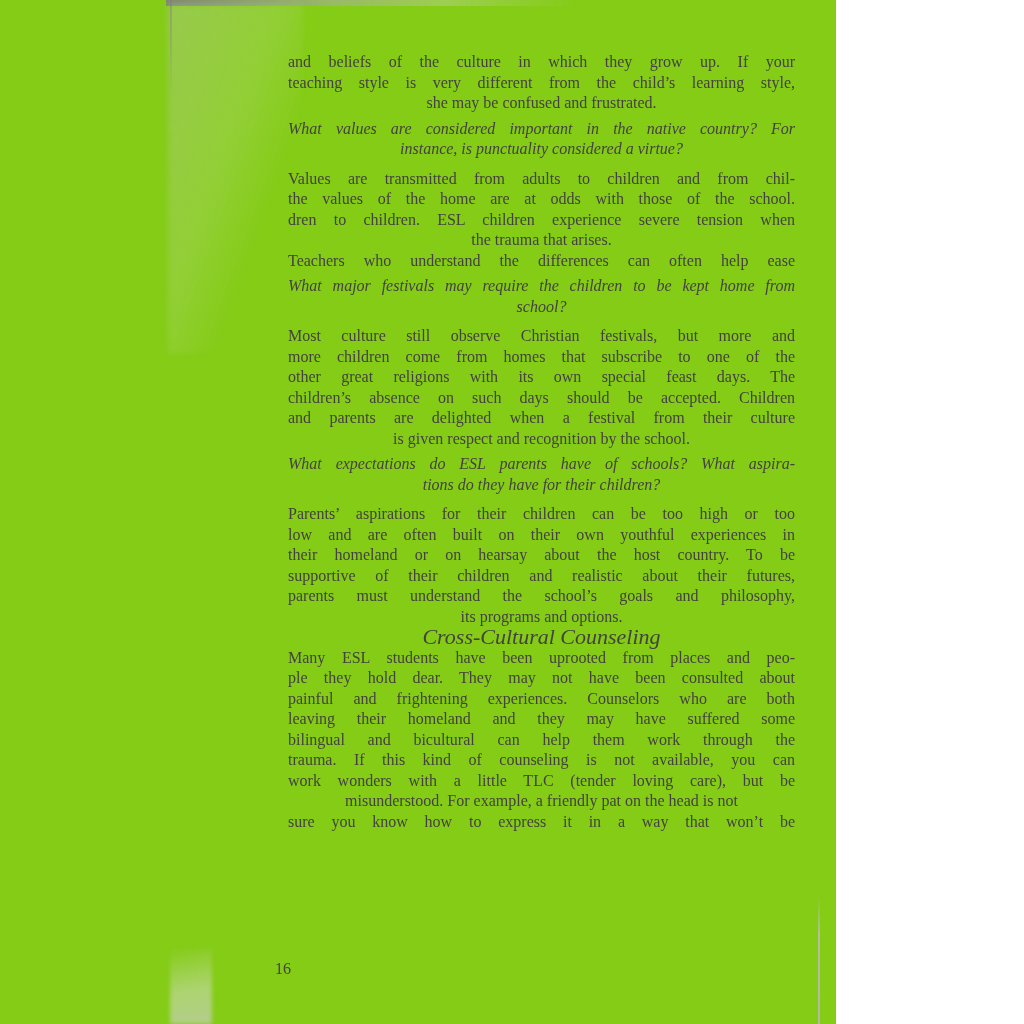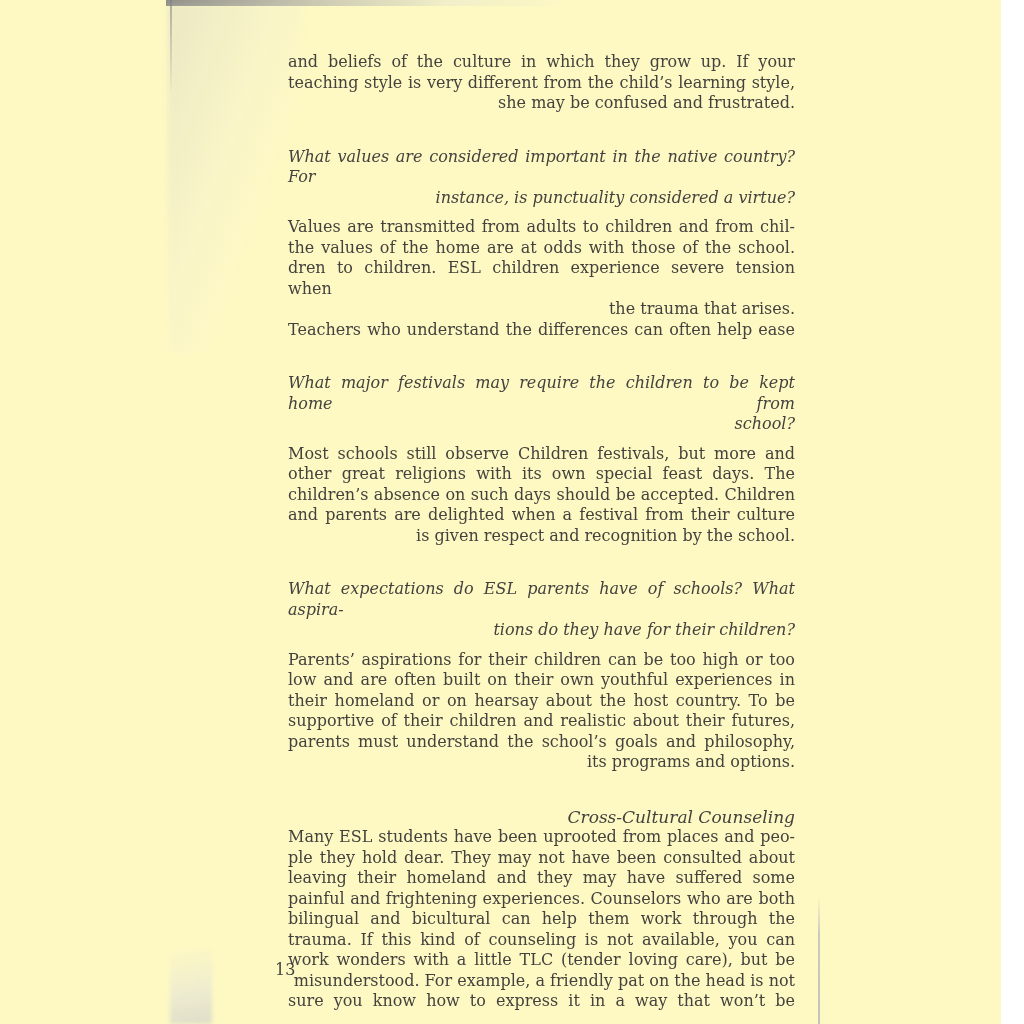--- a/index.html
+++ b/index.html
@@ -4,22 +4,23 @@
 <style>
   * { margin: 0; padding: 0; box-sizing: border-box; }
   html, body {
     width: 1024px; height: 1024px;
     background: #ffffff;
     font-family: "DejaVu Serif", "Liberation Serif", serif;
     overflow: hidden;
   }
   .scan-page {
     position: relative;
-    width: 1001px; height: 1024px;
-    background: #fef9c3;
+    width: 836px; height: 1024px;
+    background: #84cc16;
+    font-family: Liberation Serif, serif;
   }
   
   .artifact { position: absolute; pointer-events: none; }
   .top-edge-shadow {
     left: 166px; top: 0; width: 470px; height: 6px;
     background: linear-gradient(to right,
       rgba(125,125,125,0.85) 0%,
       rgba(170,170,170,0.55) 35%,
       rgba(215,215,215,0.30) 60%,
       rgba(255,255,255,0) 88%);
@@ -50,27 +51,27 @@
     background: linear-gradient(to bottom, rgba(210,210,210,0), rgba(190,190,190,0.8) 30%, rgba(185,185,185,0.85));
   }
   
   .textblock {
     position: absolute;
     left: 288px; top: 52px; width: 507px;
     color: #44423e;
     font-size: 16px;
     line-height: 20.5px;
   }
-  .block .line { text-align: right; }
+  .block .line { text-align: center; }
   .block .line.just { text-align: justify; text-align-last: justify; }
   .paragraph { font-style: normal; }
-  .question { font-style: italic; margin-top: 33px; }
+  .question { font-style: italic; margin-top: 5px; }
   .paragraph { margin-top: 9px; }
   .textblock .paragraph:first-child { margin-top: 0; }
-  .heading { font-style: italic; margin-top: 34px; font-size: 17px; }
+  .heading { font-style: italic; font-size: 22px; }
   .heading + .paragraph { margin-top: 0; }
   .pagenum {
     position: absolute;
     left: 275px; top: 960px;
     color: #44423e;
     font-size: 16px;
   }
 </style>
 </head>
 <body>
@@ -97,21 +98,22 @@
         <div class="line just">the values of the home are at odds with those of the school.</div>
         <div class="line just">dren to children. ESL children experience severe tension when</div>
         <div class="line">the trauma that arises.</div>
         <div class="line just">Teachers who understand the differences can often help ease</div>
       </div>
       <div class="block question">
         <div class="line just">What major festivals may require the children to be kept home from</div>
         <div class="line">school?</div>
       </div>
       <div class="block paragraph">
-        <div class="line just">Most schools still observe Children festivals, but more and</div>
+        <div class="line just">Most culture still observe Christian festivals, but more and</div>
+        <div class="line just">more children come from homes that subscribe to one of the</div>
         <div class="line just">other great religions with its own special feast days. The</div>
         <div class="line just">children’s absence on such days should be accepted. Children</div>
         <div class="line just">and parents are delighted when a festival from their culture</div>
         <div class="line">is given respect and recognition by the school.</div>
       </div>
       <div class="block question">
         <div class="line just">What expectations do ESL parents have of schools? What aspira-</div>
         <div class="line">tions do they have for their children?</div>
       </div>
       <div class="block paragraph">
@@ -121,24 +123,24 @@
         <div class="line just">supportive of their children and realistic about their futures,</div>
         <div class="line just">parents must understand the school’s goals and philosophy,</div>
         <div class="line">its programs and options.</div>
       </div>
       <div class="block heading">
         <div class="line">Cross-Cultural Counseling</div>
       </div>
       <div class="block paragraph">
         <div class="line just">Many ESL students have been uprooted from places and peo-</div>
         <div class="line just">ple they hold dear. They may not have been consulted about</div>
+        <div class="line just">painful and frightening experiences. Counselors who are both</div>
         <div class="line just">leaving their homeland and they may have suffered some</div>
-        <div class="line just">painful and frightening experiences. Counselors who are both</div>
         <div class="line just">bilingual and bicultural can help them work through the</div>
         <div class="line just">trauma. If this kind of counseling is not available, you can</div>
         <div class="line just">work wonders with a little TLC (tender loving care), but be</div>
         <div class="line">misunderstood. For example, a friendly pat on the head is not</div>
         <div class="line just">sure you know how to express it in a way that won’t be</div>
       </div>
     </div>
 
-  <div class="pagenum">13</div>
+  <div class="pagenum">16</div>
 </div>
 
 </body></html>

